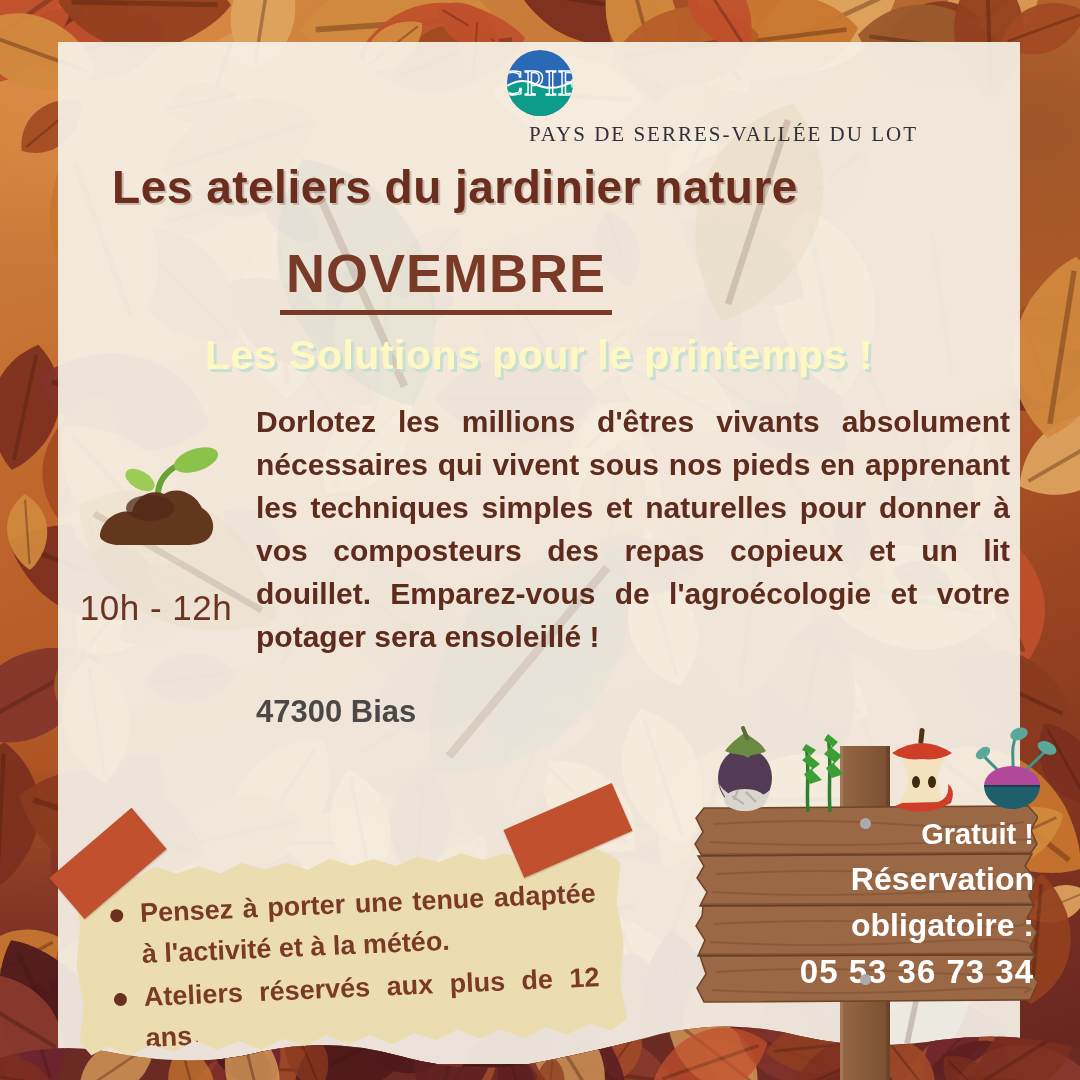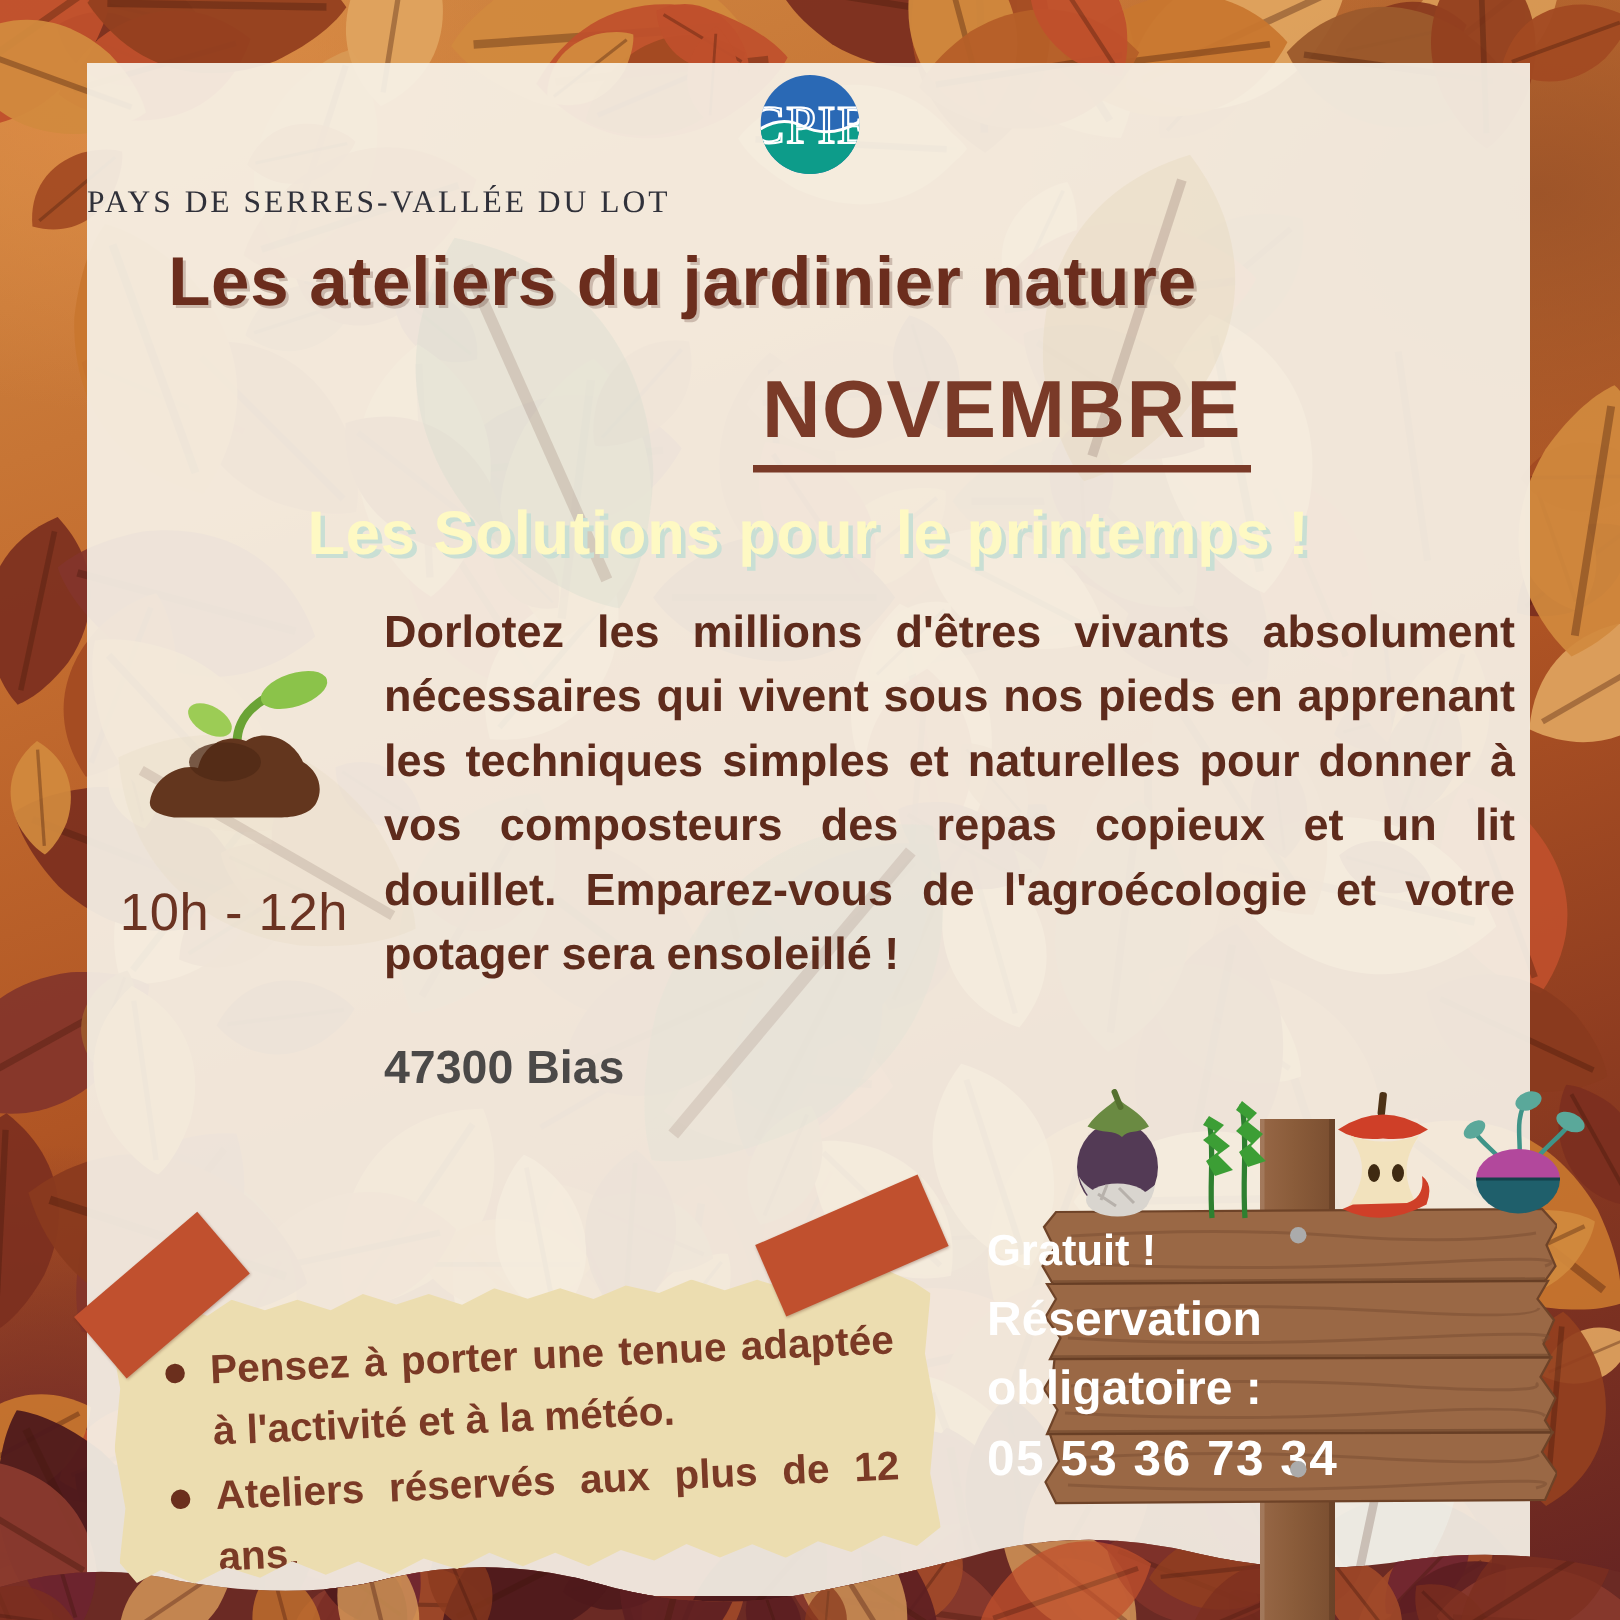--- a/index.html
+++ b/index.html
@@ -24,29 +24,29 @@
   
   #panel{
     left:58px;top:42px;width:962px;height:1022px;z-index:1;
     background:rgba(246,242,232,0.92);
   }
   #panel-leaves{left:58px;top:42px;z-index:2;pointer-events:none;}
 
   
   #logo{left:507px;top:50px;z-index:3;}
   #org-name{
-    left:58px;top:122px;width:860px;z-index:3;text-align:left;
+    left:58px;top:122px;width:860px;z-index:3;text-align:right;
     font-family:"Liberation Serif",serif;font-size:21px;letter-spacing:2px;color:#30313a;
   }
   #title{
     left:58px;top:160px;width:794px;z-index:3;text-align:center;
     font-size:46px;font-weight:700;letter-spacing:.5px;color:#6b2d1d;
     text-shadow:2px 2px 0 rgba(70,25,12,.22);
   }
-  #month-wrap{left:58px;top:242px;width:776px;z-index:3;text-align:right;}
+  #month-wrap{left:58px;top:242px;width:776px;z-index:3;text-align:center;}
   #month{
     display:inline-block;font-size:54px;font-weight:700;letter-spacing:1px;color:#7a3a28;
     border-bottom:5px solid #7a3a28;padding:0 6px 6px 6px;
   }
   #subtitle{
     left:58px;top:332px;width:962px;z-index:3;text-align:center;
     font-size:41px;font-weight:700;letter-spacing:.5px;color:#fef9c3;
     text-shadow:3px 3px 0 #c9dfd4;
   }
 
@@ -91,21 +91,21 @@
   #tape-right{left:444px;top:-26px;width:118px;height:52px;transform:rotate(-21deg);}
 
   
   #post{
     left:840px;top:746px;width:50px;height:334px;z-index:6;
     background:linear-gradient(90deg,#976746 0%,#8a5c3a 45%,#7a4e30 100%);
     box-shadow:inset 3px 0 0 rgba(255,255,255,.12), inset -4px 0 0 rgba(60,30,15,.25);
   }
   #board{left:694px;top:804px;z-index:7;}
   #sign-text{
-    left:658px;top:812px;width:336px;z-index:8;text-align:left;color:#ffffff;font-weight:700;
+    left:698px;top:812px;width:336px;z-index:8;text-align:right;color:#ffffff;font-weight:700;
   }
   #sign-text .s1{font-size:29px;line-height:44px;}
   #sign-text .s2{font-size:32px;line-height:46px;}
   #sign-text .s3{font-size:33px;line-height:47px;}
   #sign-text .s4{font-size:33px;line-height:47px;letter-spacing:1px;}
   #veggies{left:700px;top:726px;z-index:9;}
   .nail{width:11px;height:11px;border-radius:50%;background:#ababab;z-index:8;}
   #nail-top{left:860px;top:818px;}
   #nail-bottom{left:860px;top:974px;}
 </style>

